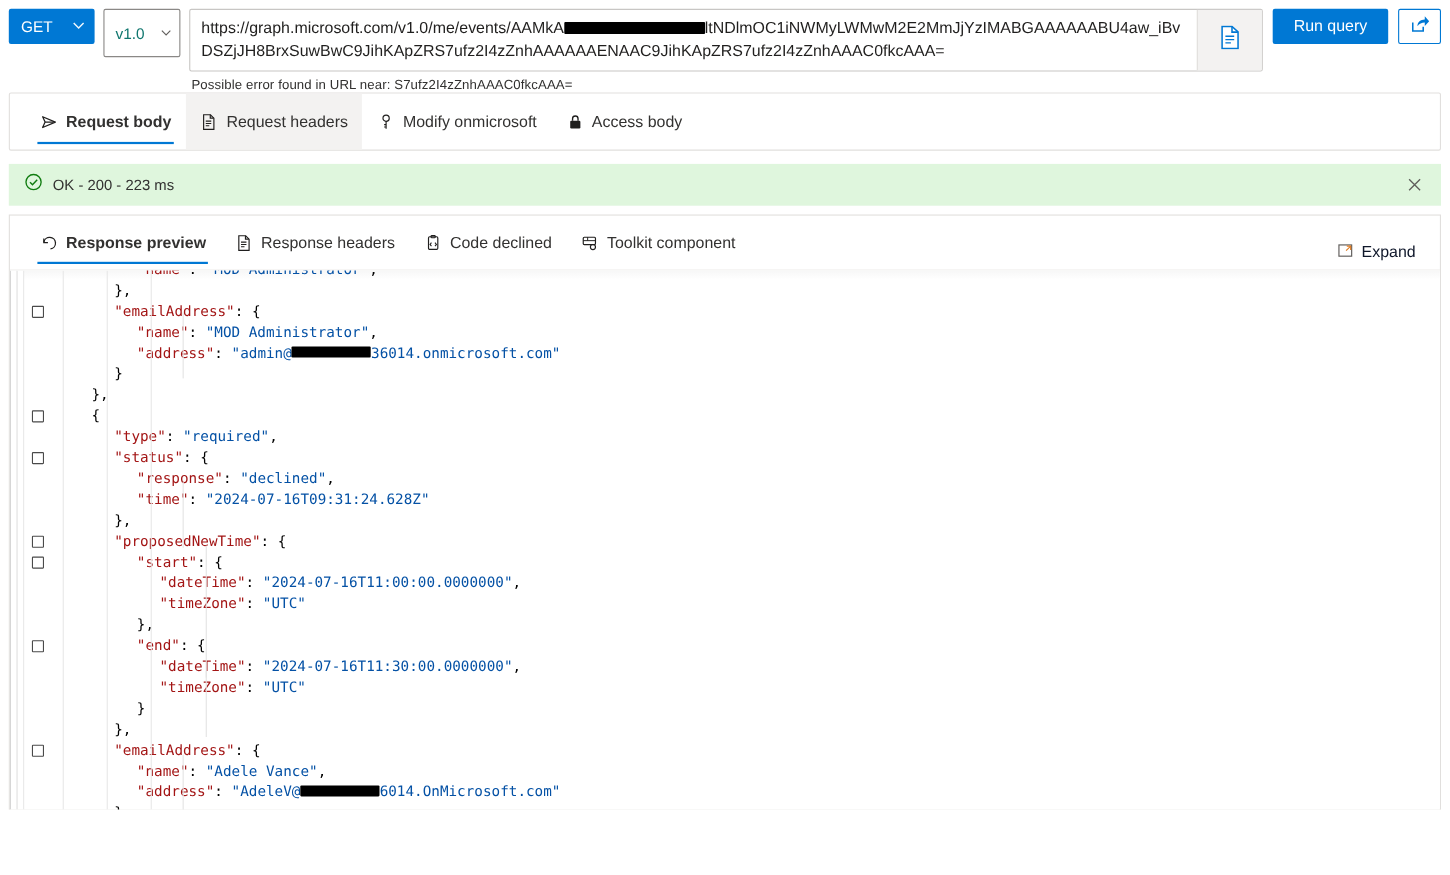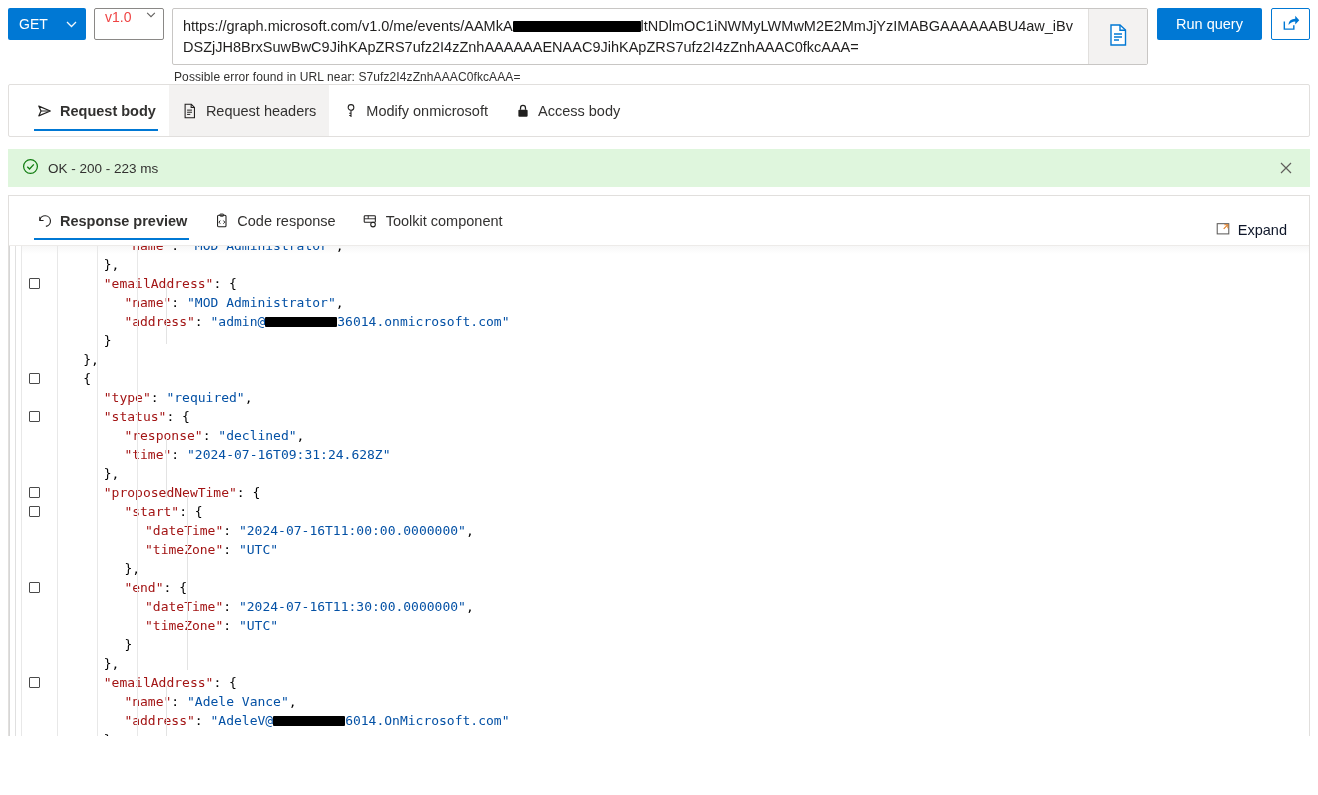--- a/index.html
+++ b/index.html
@@ -26,27 +26,27 @@
     border: none;
     border-radius: 2px;
     display: flex; align-items: center; justify-content: space-between;
     padding: 0 9px 0 11px;
     font-size: 14px;
     cursor: pointer;
     flex: none;
   }
   .method-select .chev { font-size: 10px; opacity: .95; }
   .version-select {
-    width: 70px; height: 32px;
+    width: 70px; height: 44px;
     margin-left: 8px;
     background: #ffffff;
-    color: #ef4444;
+    color: #0f766e;
     border: 1px solid #8a8886;
     border-radius: 2px;
-    display: flex; justify-content: space-between;
+    display: flex; align-items: center; justify-content: space-between;
     padding: 0 7px 0 10px;
     font-size: 14px;
     cursor: pointer;
     flex: none;
   }
   .version-select .chev { font-size: 10px; color:#605e5c; }
   .url-wrap {
     margin-left: 8px;
     flex: 1 1 auto;
     min-width: 0;
@@ -375,30 +375,40 @@
       <div class="tab active">
         <span class="ic">
           <svg width="16" height="16" viewBox="0 0 18 18">
               <path d="M3.2 8.2A6 6 0 1110 15" fill="none" stroke="#201f1e" stroke-width="1.3"></path>
               <path d="M3.2 4.2v4.2h4.2" fill="none" stroke="#201f1e" stroke-width="1.3"></path>
             </svg>
         </span>
         <span>Response preview</span>
       </div>
 
+      <div class="tab">
+        <span class="ic">
+          <svg width="16" height="16" viewBox="0 0 18 18">
+              <path d="M3.5 1.5h7L14 5v11.5h-10.5z" fill="none" stroke="#201f1e" stroke-width="1.2"></path>
+              <path d="M10.3 1.6V5h3.5" fill="none" stroke="#201f1e" stroke-width="1.2"></path>
+              <path d="M5.7 8h5.6M5.7 10.4h5.6M5.7 12.8h3.6" stroke="#201f1e" stroke-width="1.1"></path>
+            </svg>
+        </span>
+        <span>Response headers</span>
+      </div>
 
       <div class="tab">
         <span class="ic">
           <svg width="16" height="16" viewBox="0 0 18 18">
               <rect x="4" y="2.5" width="9.5" height="13" rx="1.2" fill="none" stroke="#201f1e" stroke-width="1.2"></rect>
               <rect x="6.6" y="1.2" width="4.3" height="2.4" rx=".8" fill="none" stroke="#201f1e" stroke-width="1.1"></rect>
               <path d="M7 8.5L5.6 10.3 7 12M10.6 8.5l1.5 1.8-1.5 1.7" fill="none" stroke="#201f1e" stroke-width="1.1"></path>
             </svg>
         </span>
-        <span>Code response</span>
+        <span>Code declined</span>
       </div>
 
       <div class="tab">
         <span class="ic">
           <svg width="16" height="16" viewBox="0 0 18 18">
               <rect x="2.5" y="3" width="12.5" height="7.5" rx="1" fill="none" stroke="#201f1e" stroke-width="1.2"></rect>
               <path d="M2.5 6.5h12.5M7 3v3.5" stroke="#201f1e" stroke-width="1"></path>
               <circle cx="12.4" cy="13" r="2.6" fill="none" stroke="#201f1e" stroke-width="1.2"></circle>
             </svg>
         </span>

